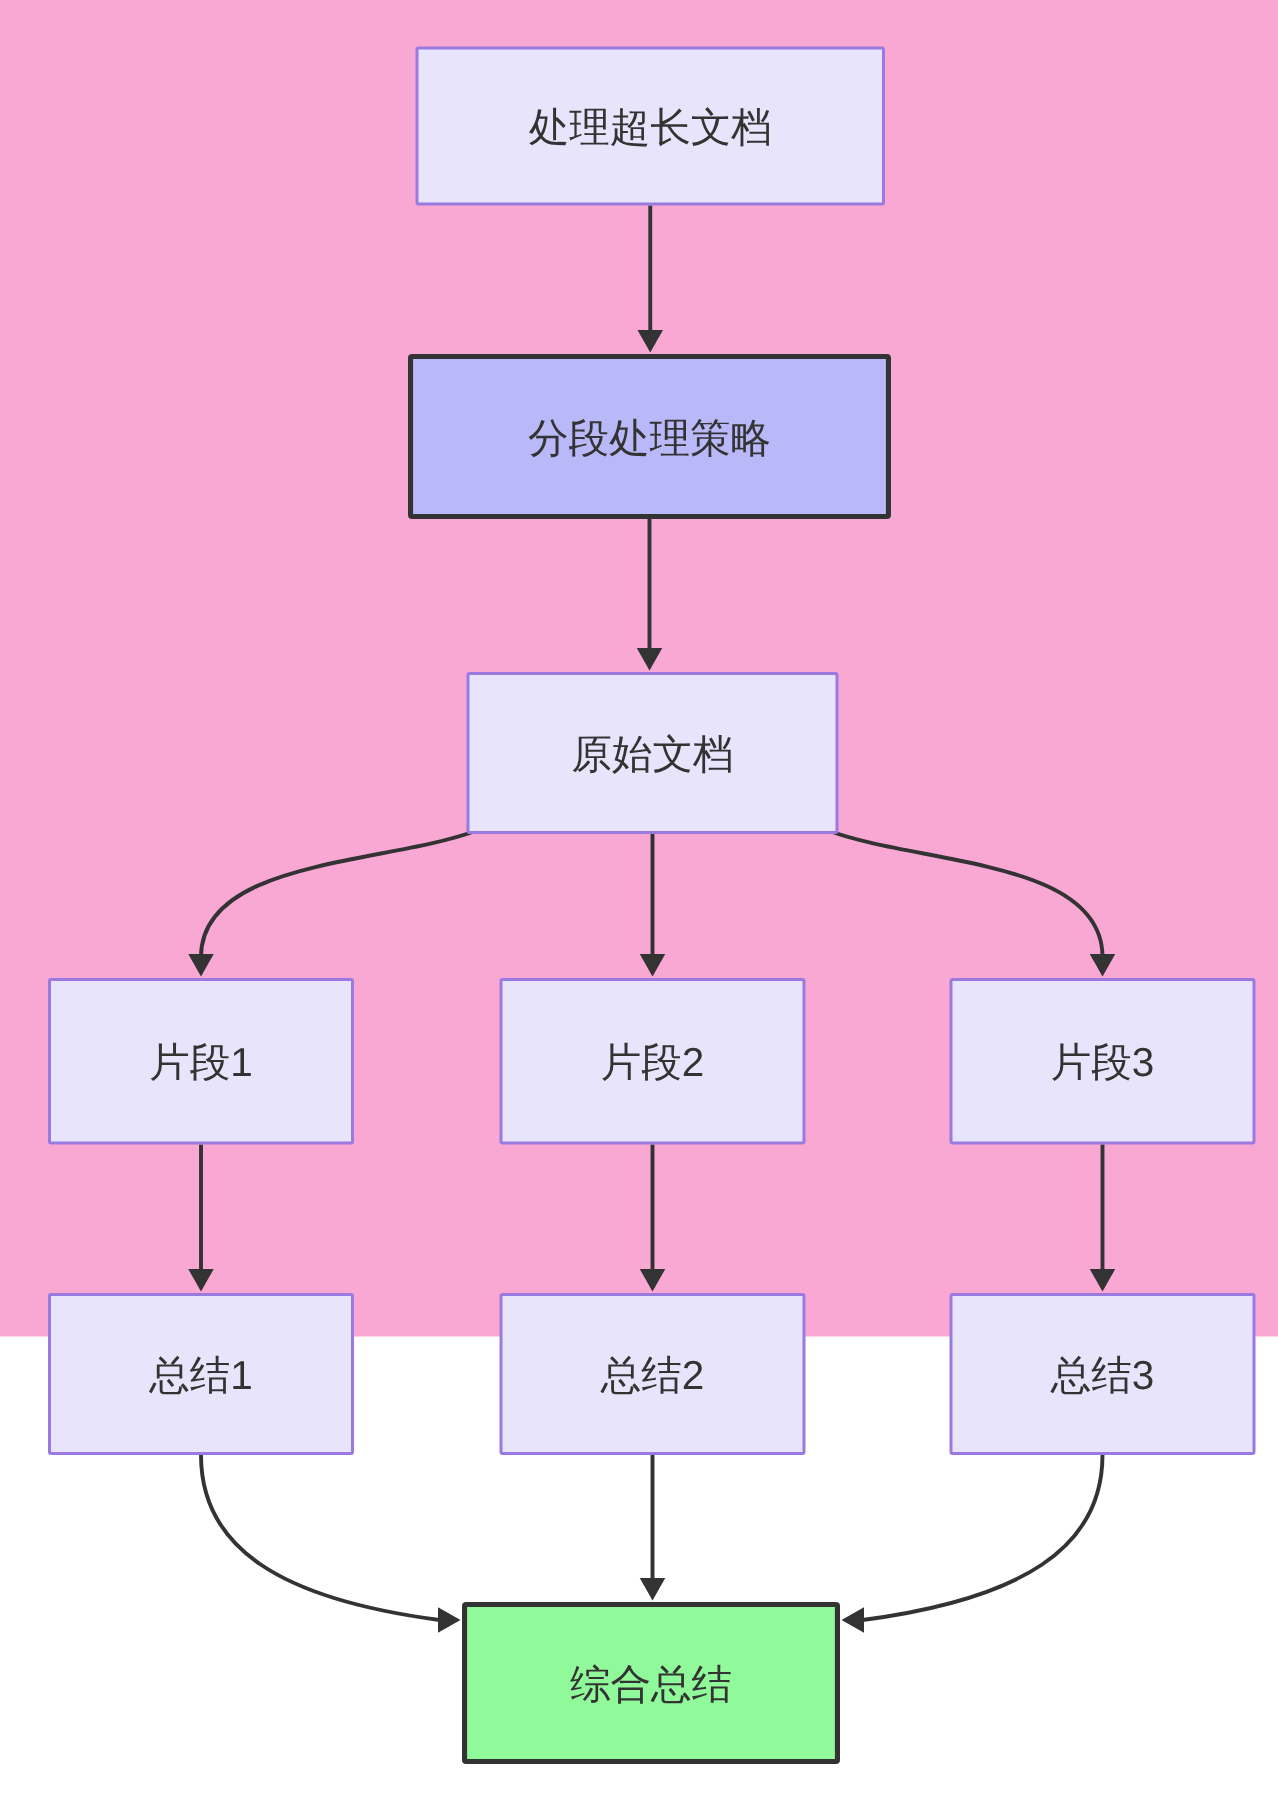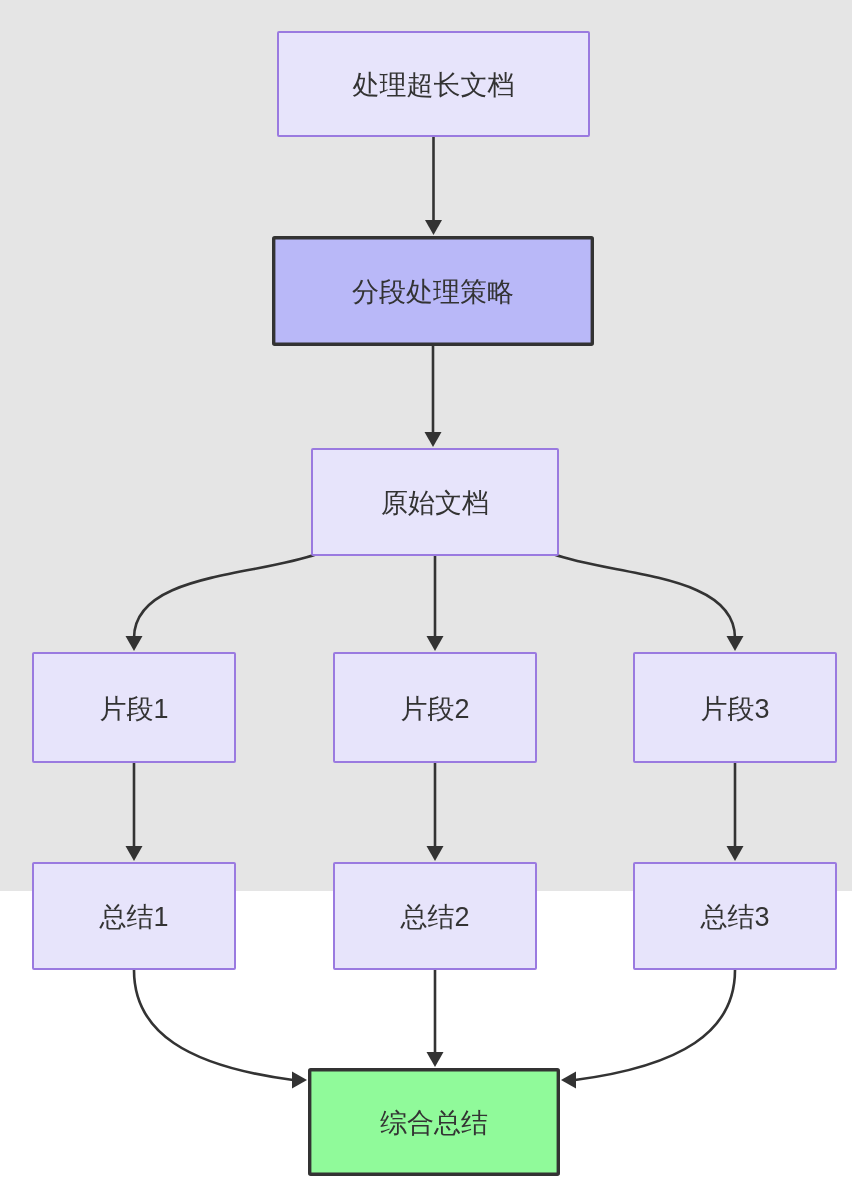--- a/index.html
+++ b/index.html
@@ -10,21 +10,21 @@
   body {
     width: 852px;
     height: 1196px;
     font-family: "Liberation Sans", "DejaVu Sans", sans-serif;
     overflow: hidden;
   }
   #diagram-root {
     position: relative;
     width: 852px;
     height: 891px;
-    background: #e5e5e5;
+    background: #f9a8d4;
   }
   svg.flowchart {
     display: block;
     width: 852px;
     height: 1196px;
   }
   .node-rect {
     stroke-linejoin: miter;
   }
   .node-label {

